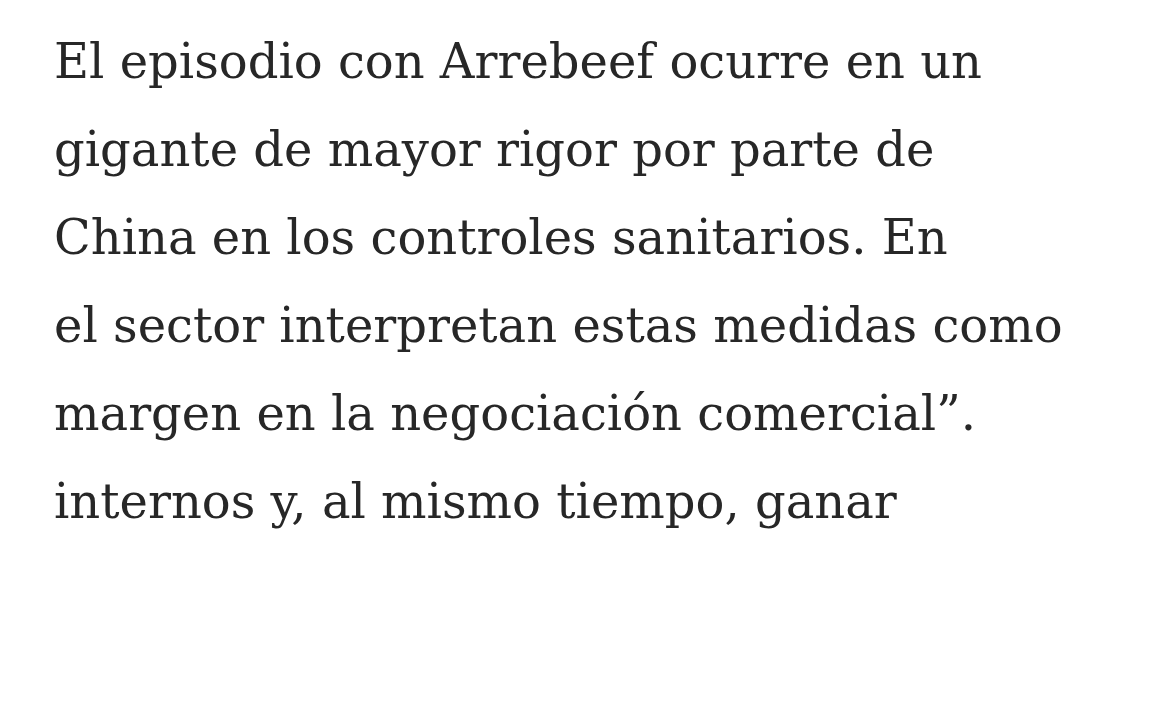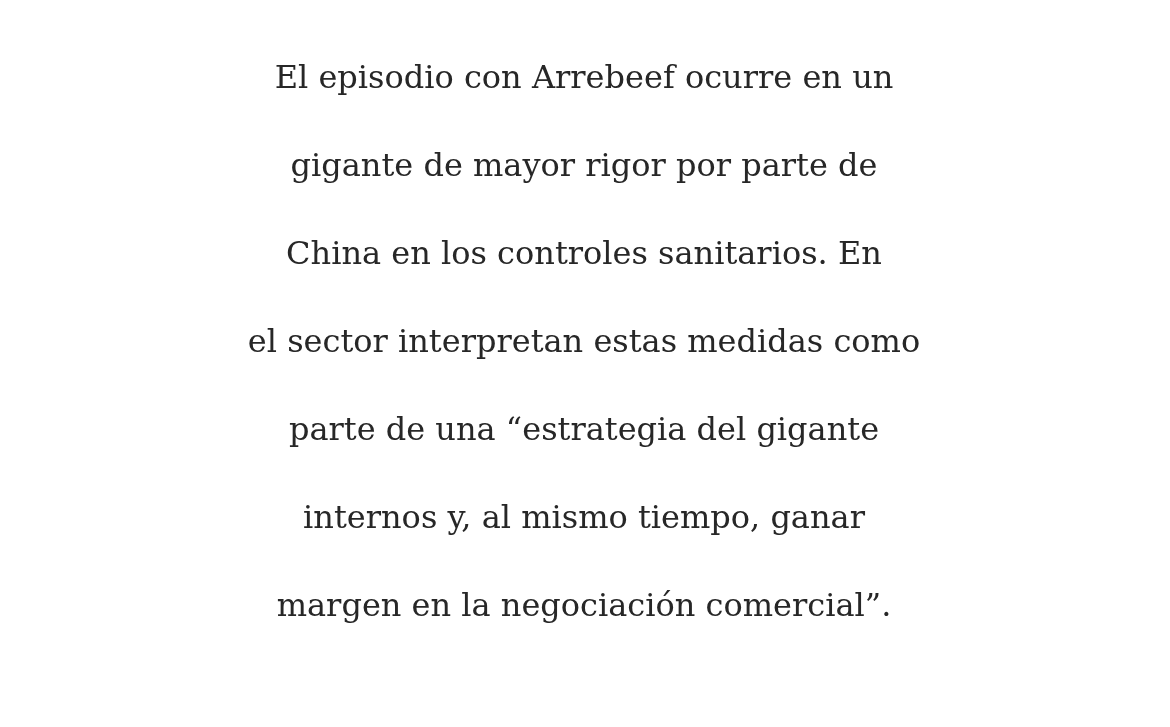--- a/index.html
+++ b/index.html
@@ -13,26 +13,26 @@
     overflow: hidden;
     font-family: "DejaVu Serif", "Liberation Serif", serif;
   }
   .article-body {
     box-sizing: border-box;
     width: 1170px;
     height: 727px;
     padding: 17px 56px 0 54px;
   }
   .para {
-    margin: 16px;
+    margin: 0;
     color: #272727;
-    font-size: 32px;
+    font-size: 48px;
     line-height: 88px;
     letter-spacing: 0px;
-    text-align: center;
+    text-align: left;
   }
   .line {
     display: block;
     white-space: pre;
   }
   .seg {
     font-weight: 400;
   }
   .seg.b {
     font-weight: 400;
@@ -40,17 +40,16 @@
 </style>
 </head>
 <body>
 
 <article class="article-body">
   <p class="para">
     <span class="line"><span class="seg">El episodio con Arrebeef ocurre en un</span></span>
     <span class="line"><span class="seg">gigante de </span><span class="seg b">mayor rigor por parte de</span></span>
     <span class="line"><span class="seg b">China en los controles sanitarios.</span><span class="seg"> En</span></span>
     <span class="line"><span class="seg">el sector interpretan estas medidas como</span></span>
-    <span class="line"><span class="seg">parte de una “</span><span class="seg b">estrategia del gigante</span></span>
+    <span class="line"><span class="seg">margen en la negociación comercial”.</span></span>
     <span class="line"><span class="seg b">internos</span><span class="seg"> y, al mismo tiempo, ganar</span></span>
-    <span class="line"><span class="seg">margen en la negociación comercial”.</span></span>
   </p>
 </article>
 
 </body></html>

